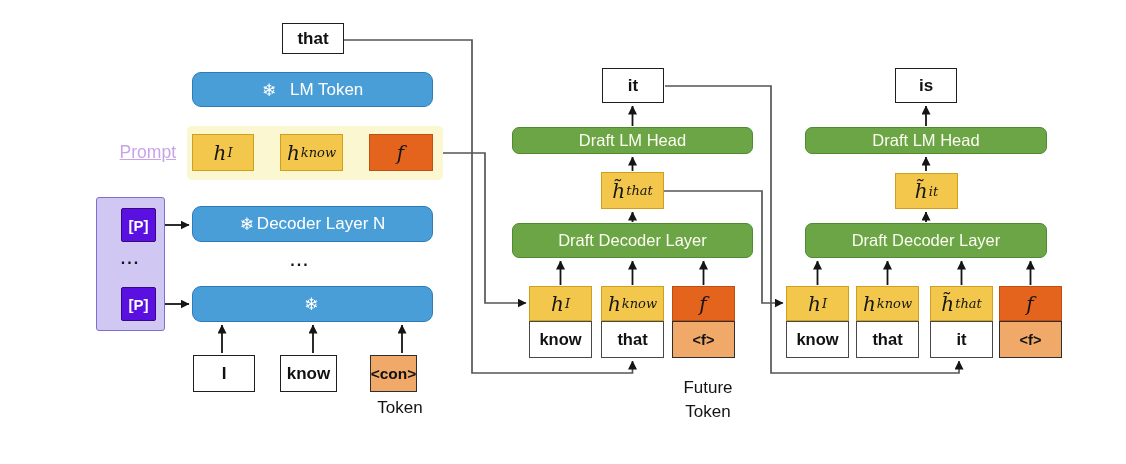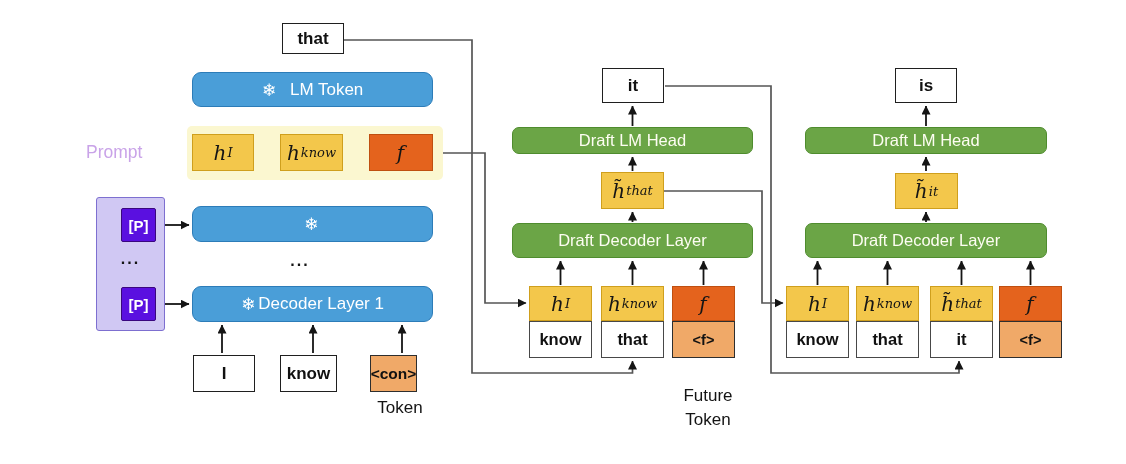--- a/index.html
+++ b/index.html
@@ -30,21 +30,21 @@
   .orange{background:#e4631d;border:1.5px solid #bf4f10;}
   .mbase{font-size:20px;}
   .msub{font-size:13px;vertical-align:-6px;margin-left:1px;}
 
   .band{background:#fbf7d0;border-radius:5px;}
 
   .pwrap{background:#d0c8f3;border:1.8px solid #7d6fd0;border-radius:3px;}
   .pbox{background:#5a10e0;border:1.2px solid #3a077e;border-radius:2px;
         color:#ffffff;font-weight:bold;font-size:15px;}
 
-  .lavtext{color:#c9a3e8;font-size:17.5px;line-height:26px;text-align:left;}
+  .lavtext{color:#c9a3e8;font-size:17.5px;line-height:26px;text-align:right;text-decoration:underline;}
   .caption{color:#141414;font-size:17px;line-height:24px;text-align:center;}
   .dots{color:#141414;font-weight:bold;font-size:16px;letter-spacing:2px;
         text-align:center;}
   .snow{font-family:"DejaVu Sans",sans-serif;font-size:17px;color:#fff;}
 </style>
 </head>
 <body>
 
 <div class="abs" style="left:0;top:0;width:1126px;height:464px;">
 
@@ -110,27 +110,27 @@
     <div>Prompt</div>
   </div>
 
   <div class="abs pwrap" style="left:96px;top:197px;width:69px;height:134px;"></div>
   <div class="abs flex pbox" style="left:121px;top:208px;width:35px;height:34px;">[P]</div>
   <div class="abs dots" style="left:96px;top:250px;width:69px;">...</div>
   <div class="abs flex pbox" style="left:121px;top:287px;width:35px;height:34px;">[P]</div>
 
   <div class="abs flex blue" style="left:192px;top:206px;width:241px;height:36px;">
     <span class="snow" style="margin-right:3px;">❄</span>
+    <span>Decoder Layer N</span>
   </div>
 
   <div class="abs dots" style="left:270px;top:252px;width:60px;">...</div>
 
   <div class="abs flex blue" style="left:192px;top:286px;width:241px;height:36px;">
     <span class="snow" style="margin-right:3px;">❄</span>
-    <span>Decoder Layer 1</span>
   </div>
 
   <div class="abs flex tok" style="left:193px;top:355px;width:62px;height:37px;">I</div>
   <div class="abs flex tok" style="left:280px;top:355px;width:57px;height:37px;">know</div>
   <div class="abs flex tan" style="left:370px;top:355px;width:47px;height:37px;font-size:15.5px;">&lt;con&gt;</div>
 
   <div class="abs caption" style="left:325px;top:396px;width:150px;">
     <div>Token</div>
   </div>
 
@@ -156,21 +156,21 @@
       <span class="msub">know</span>
   </div>
   <div class="abs flex tok2" style="left:601px;top:321px;width:63px;height:37px;">that</div>
 
   <div class="abs flex math orange" style="left:672px;top:286px;width:63px;height:35px;">
     <span class="mbase">f</span>
       <span class="msub"></span>
   </div>
   <div class="abs flex tan" style="left:672px;top:321px;width:63px;height:37px;">&lt;f&gt;</div>
 
-  <div class="abs caption" style="left:663px;top:384px;width:90px;">
+  <div class="abs caption" style="left:663px;top:376px;width:90px;">
     <div>Future</div>
     <div>Token</div>
   </div>
 
   <div class="abs flex tok" style="left:895px;top:68px;width:62px;height:35px;">is</div>
 
   <div class="abs flex green" style="left:805px;top:127px;width:242px;height:27px;">Draft LM Head</div>
 
   <div class="abs flex math yellow" style="left:895px;top:173px;width:63px;height:36px;">
     <span class="mbase">h̃</span>

